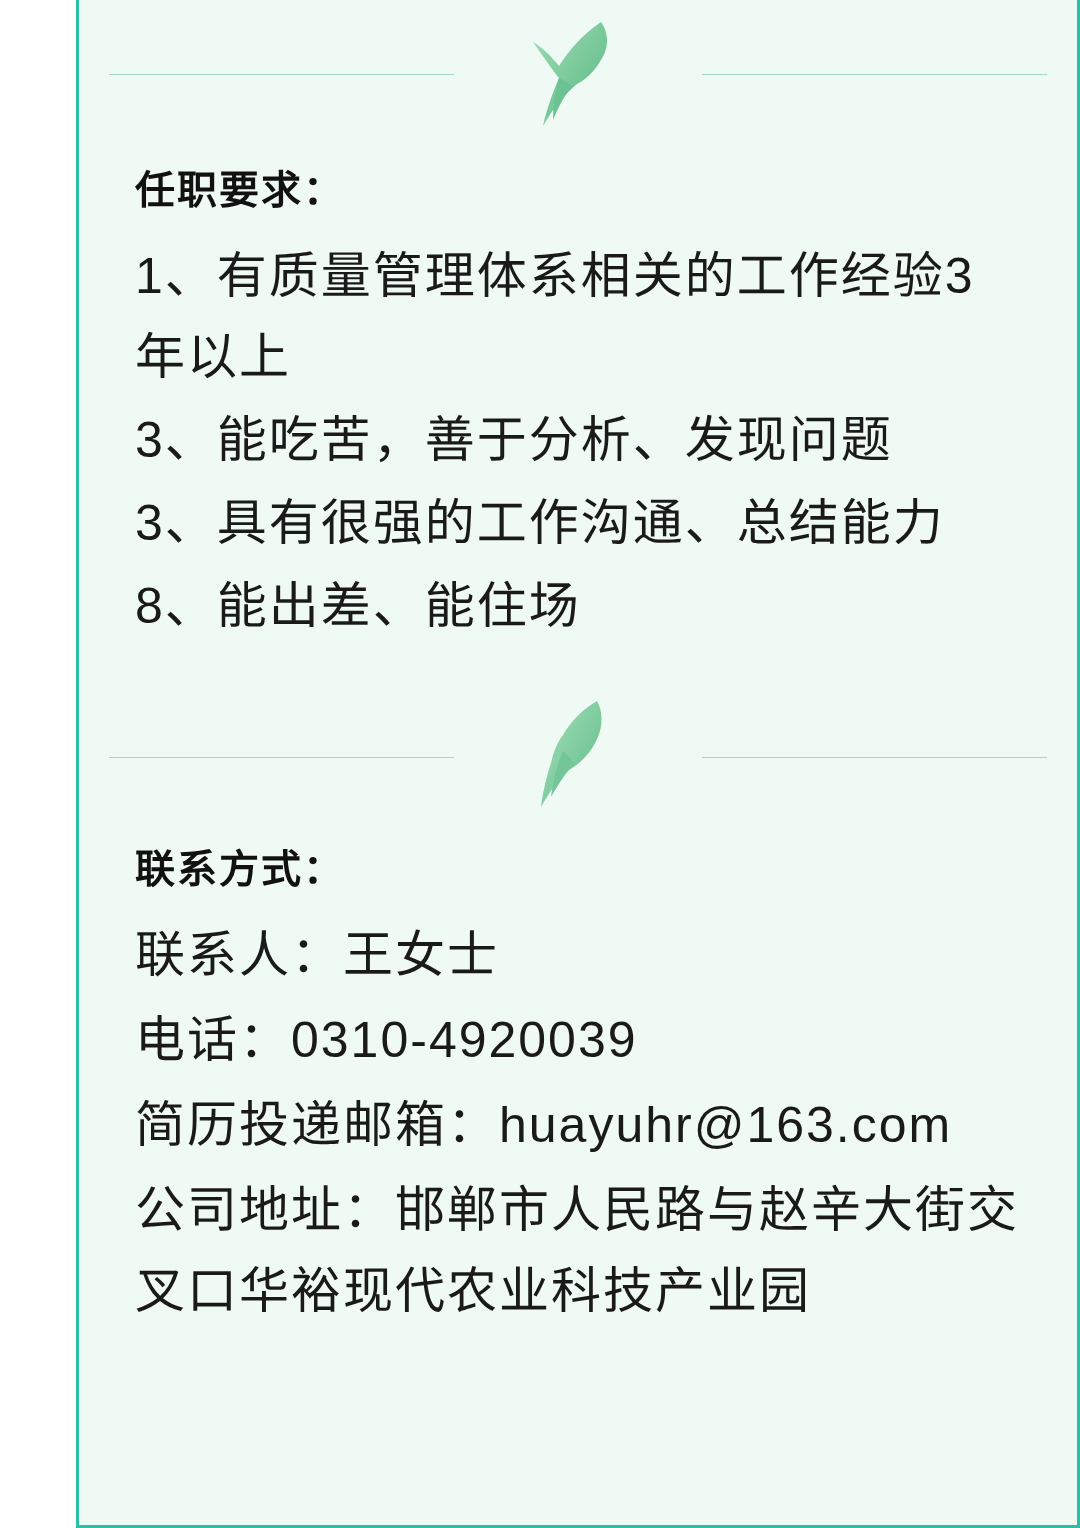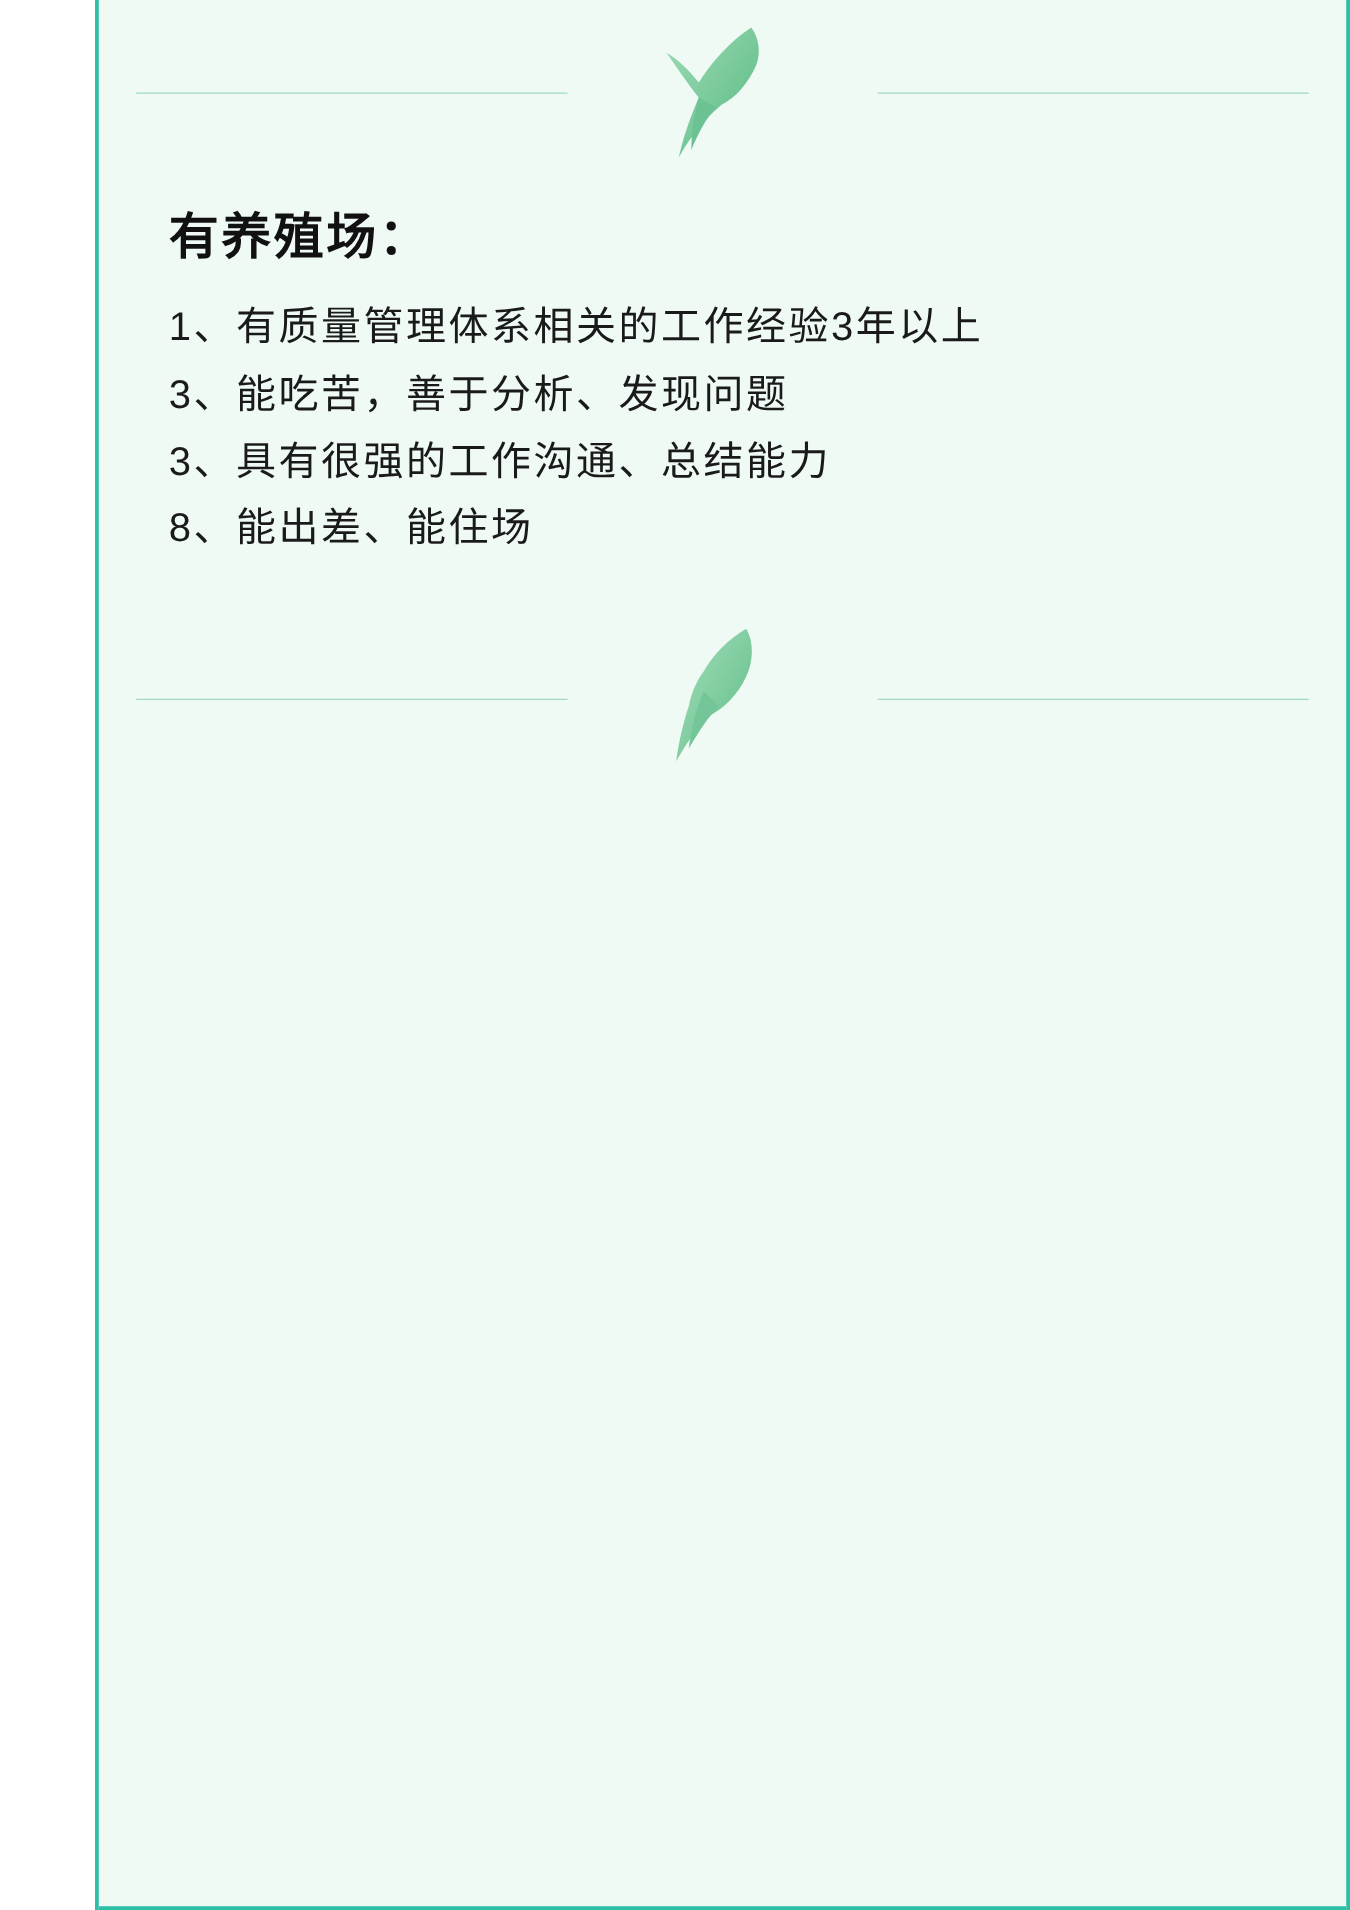--- a/index.html
+++ b/index.html
@@ -72,21 +72,21 @@
   }
   .heading {
     font-size: 40px;
     font-weight: bold;
     color: #111111;
     letter-spacing: 2px;
     margin: 0 0 22px 0;
     line-height: 1.2;
   }
   .line-item {
-    font-size: 32px;
+    font-size: 50px;
     color: #1a1a1a;
     letter-spacing: 2px;
     line-height: 1.62;
     margin: 0;
     word-break: break-all;
   }
   .block-req .line-item { margin-bottom: 2px; }
   .block-contact .line-item { margin-bottom: 4px; }
 
   .req-top { padding-top: 26px; }
@@ -113,21 +113,21 @@
           </defs>
           <path d="M88 14 C70 26 56 42 46 58 C38 48 30 40 20 34 C30 48 38 60 46 70
                    C40 84 34 100 30 118 C40 100 52 86 64 76 C76 70 86 58 92 44
                    C96 34 94 22 88 14 Z" fill="url(#g1)"></path>
           <path d="M46 70 C42 84 40 98 40 112 C46 98 52 86 60 78 Z" fill="#6cc293"></path>
         </svg>
       </div>
     </div>
 
     <div class="section block-req req-top">
-      <h2 class="heading">有养殖场：</h2>
+      <h2 class="heading">任职要求：</h2>
       <p class="line-item">1、有质量管理体系相关的工作经验3年以上</p>
       <p class="line-item">3、能吃苦，善于分析、发现问题</p>
       <p class="line-item">3、具有很强的工作沟通、总结能力</p>
       <p class="line-item">8、能出差、能住场</p>
     </div>
 
     <div class="divider" style="margin-top:36px;">
       <div class="line left"></div>
       <div class="line right"></div>
       <div class="bird">
@@ -139,16 +139,23 @@
             </linearGradient>
           </defs>
           <path d="M84 10 C70 18 58 30 50 44 C44 52 40 62 38 72
                    C34 84 30 100 28 116 C36 102 44 90 54 80
                    C66 74 78 62 84 48 C90 36 90 20 84 10 Z" fill="url(#g2)"></path>
           <path d="M50 60 C44 74 40 90 38 106 C46 92 54 80 62 72 Z" fill="#74c698"></path>
         </svg>
       </div>
     </div>
 
+    <div class="section block-contact contact-top">
+      <h2 class="heading">联系方式：</h2>
+      <p class="line-item">联系人：王女士</p>
+      <p class="line-item">电话：0310-4920039</p>
+      <p class="line-item">简历投递邮箱：huayuhr@163.com</p>
+      <p class="line-item">公司地址：邯郸市人民路与赵辛大街交叉口华裕现代农业科技产业园</p>
+    </div>
 
     <div class="spacer-bottom"></div>
   </div>
 </div>
 
 </body></html>

